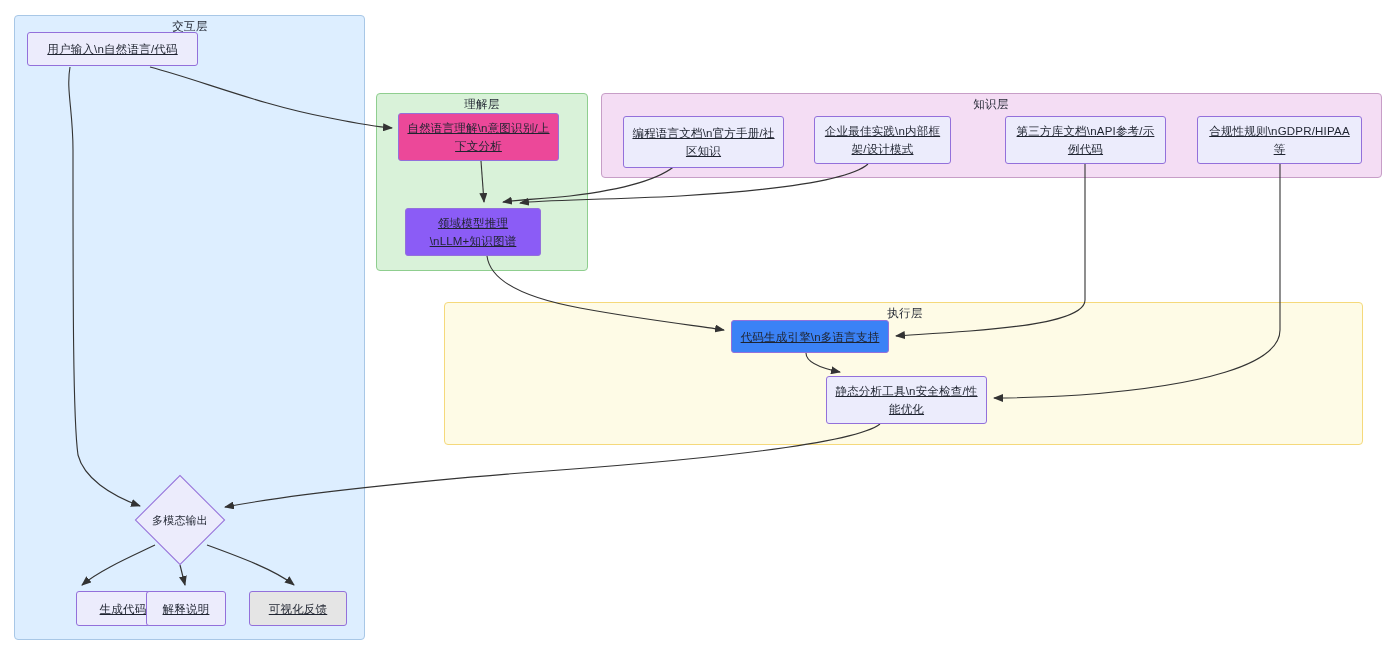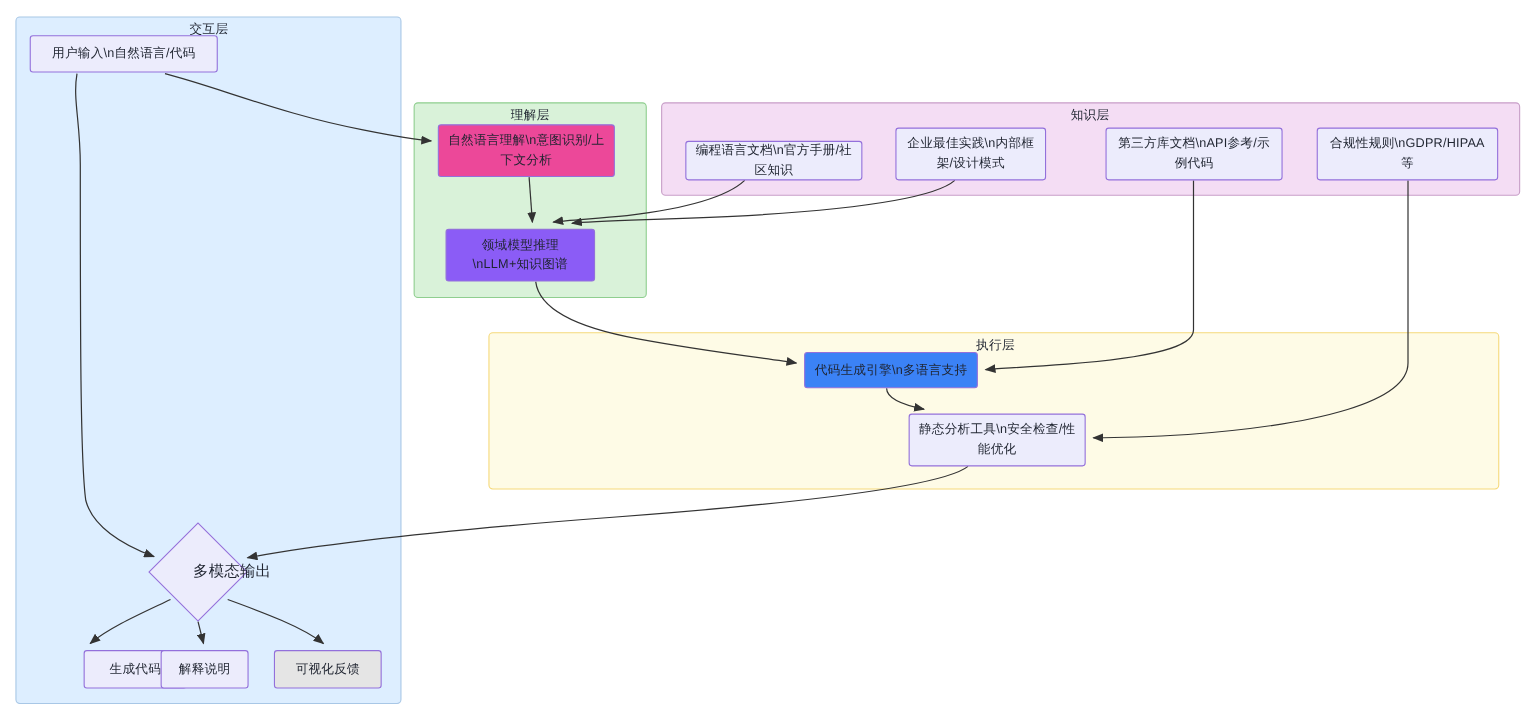--- a/index.html
+++ b/index.html
@@ -46,36 +46,36 @@
     border-radius: 3px;
     display: flex;
     align-items: center;
     justify-content: center;
     text-align: center;
     font-size: 11.5px;
     line-height: 18px;
     color: #1f2430;
     padding: 3px 8px;
     letter-spacing: .2px;
+    text-decoration: underline;
   }
   .diamond {
     position: absolute;
     box-sizing: border-box;
     background: #ececfc;
     border: 1px solid #9370db;
     transform: rotate(45deg);
   }
   .diamond-label {
     position: absolute;
-    font-size: 14px;
+    font-size: 11px;
     color: #1f2430;
     white-space: nowrap;
     transform: translate(-50%, -50%);
     letter-spacing: .2px;
-    margin-left: 31px;
   }
 </style>
 </head>
 <body>
 
 <div id="canvas">
 
   <div class="cluster" id="cluster-interaction" style="left: 14px; top: 15px; width: 351px; height: 625px; background: rgb(221, 238, 255); border: 1px solid rgb(168, 199, 230);"></div>
   <div class="cluster-title" id="ctitle-interaction" style="left: 190px; top: 19px; text-align: right;">交互层</div>
 
@@ -120,21 +120,21 @@
 
       <path d="M180,565 L185,585"></path>
 
       <path d="M207,545 C 240,557 275,570 294,585"></path>
     </g>
   </svg>
 
   <div class="node" id="node-user-input" style="left: 27px; top: 32px; width: 171px; height: 34px; background: rgb(236, 236, 252); border-color: rgb(147, 112, 219);">用户输入\n自然语言/代码</div>
   <div class="node" id="node-nlu" style="left: 398px; top: 113px; width: 161px; height: 48px; background: #ec4899; border-color: rgb(147, 112, 219);">自然语言理解\n意图识别/上下文分析</div>
   <div class="node" id="node-domain-model" style="left: 405px; top: 208px; width: 136px; height: 48px; background: #8b5cf6; border-color: rgb(147, 112, 219);">领域模型推理\nLLM+知识图谱</div>
-  <div class="node" id="node-lang-docs" style="left: 623px; top: 116px; width: 161px; height: 36px; background: rgb(236, 236, 252); border-color: rgb(147, 112, 219); margin-top: 12px;">编程语言文档\n官方手册/社区知识</div>
+  <div class="node" id="node-lang-docs" style="left: 623px; top: 116px; width: 161px; height: 52px; background: rgb(236, 236, 252); border-color: rgb(147, 112, 219);">编程语言文档\n官方手册/社区知识</div>
   <div class="node" id="node-best-practice" style="left: 814px; top: 116px; width: 137px; height: 48px; background: rgb(236, 236, 252); border-color: rgb(147, 112, 219);">企业最佳实践\n内部框架/设计模式</div>
   <div class="node" id="node-third-party" style="left: 1005px; top: 116px; width: 161px; height: 48px; background: rgb(236, 236, 252); border-color: rgb(147, 112, 219);">第三方库文档\nAPI参考/示例代码</div>
   <div class="node" id="node-compliance" style="left: 1197px; top: 116px; width: 165px; height: 48px; background: rgb(236, 236, 252); border-color: rgb(147, 112, 219);">合规性规则\nGDPR/HIPAA等</div>
   <div class="node" id="node-codegen" style="left: 731px; top: 320px; width: 158px; height: 33px; background: #3b82f6; border-color: rgb(147, 112, 219);">代码生成引擎\n多语言支持</div>
   <div class="node" id="node-static-analysis" style="left: 826px; top: 376px; width: 161px; height: 48px; background: rgb(236, 236, 252); border-color: rgb(147, 112, 219);">静态分析工具\n安全检查/性能优化</div>
   <div class="node" id="node-gen-code" style="left: 28px; top: 591px; width: 94px; height: 35px; background: rgb(236, 236, 252); border-color: rgb(147, 112, 219); margin-left: 48px;">生成代码</div>
   <div class="node" id="node-explain" style="left: 146px; top: 591px; width: 80px; height: 35px; background: rgb(236, 236, 252); border-color: rgb(147, 112, 219);">解释说明</div>
   <div class="node" id="node-visual-feedback" style="left: 249px; top: 591px; width: 98px; height: 35px; background: #e5e5e5; border-color: rgb(147, 112, 219);">可视化反馈</div>
 
   <div class="diamond" id="node-multimodal-output" style="width: 64px; height: 64px; left: 148px; top: 488px; background: rgb(236, 236, 252); border-color: rgb(147, 112, 219);"></div>

